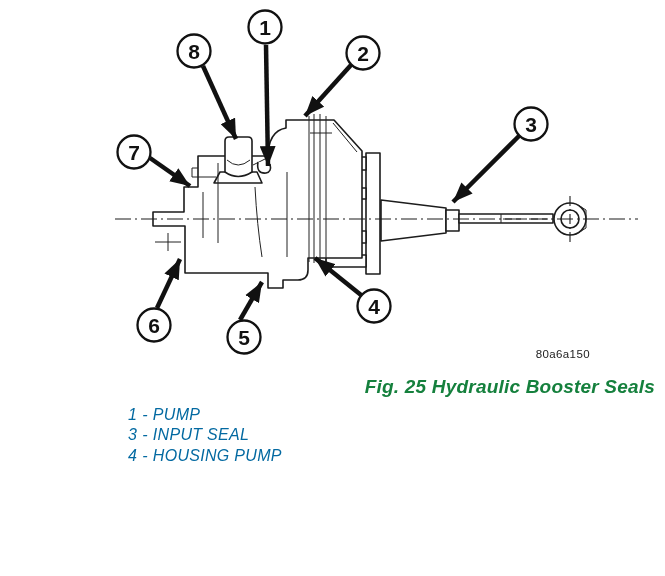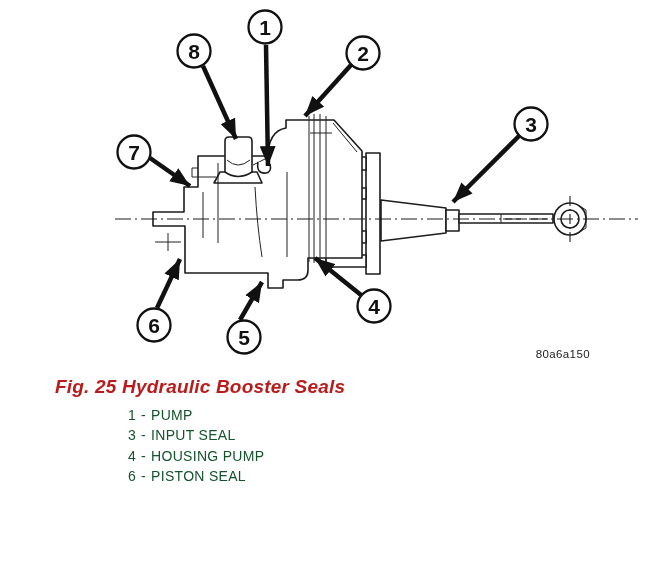--- a/index.html
+++ b/index.html
@@ -7,28 +7,29 @@
     position:relative;
     width:665px;height:576px;
     background:#ffffff;
     font-family:"Liberation Sans", sans-serif;
     color:#161616;
     overflow:hidden;
   }
   .diagram{position:absolute;left:0;top:0;width:665px;height:576px;}
   .caption{
     position:absolute;left:55px;top:376px;width:600px;
-    text-align:left;
+    text-align:right;
     font-size:19px;font-weight:bold;font-style:italic;
-    letter-spacing:.2px;color:#b91c1c;
+    letter-spacing:.2px;color:#15803d;
   }
   .legend{
     position:absolute;left:128px;top:405px;
-    font-size:14px;line-height:20.3px;color:#14532d;
+    font-size:16px;line-height:20.3px;color:#0369a1;
     letter-spacing:.3px;
+    font-style:italic;
   }
   .lrow{white-space:nowrap;}
   .ls{margin:0 5px;}
   .code-text{
     font-size:11.5px;letter-spacing:.4px;fill:#1c1c1c;
     font-family:"Liberation Sans", sans-serif;
   }
   .callout-num{
     font-family:"Liberation Sans", sans-serif;
     font-size:21px;font-weight:bold;fill:#111;
@@ -159,15 +160,14 @@
 
     <text class="code-text" x="590" y="358" text-anchor="end">80a6a150</text>
   </svg>
 
   <div class="caption">Fig. 25 Hydraulic Booster Seals</div>
 
   <div class="legend">
     <div class="lrow"><span class="ln">1</span><span class="ls">-</span><span class="ll">PUMP</span></div>
     <div class="lrow"><span class="ln">3</span><span class="ls">-</span><span class="ll">INPUT SEAL</span></div>
     <div class="lrow"><span class="ln">4</span><span class="ls">-</span><span class="ll">HOUSING PUMP</span></div>
-    <div class="lrow"><span class="ln">6</span><span class="ls">-</span><span class="ll">PISTON SEAL</span></div>
   </div>
 </div>
 
 </body></html>

